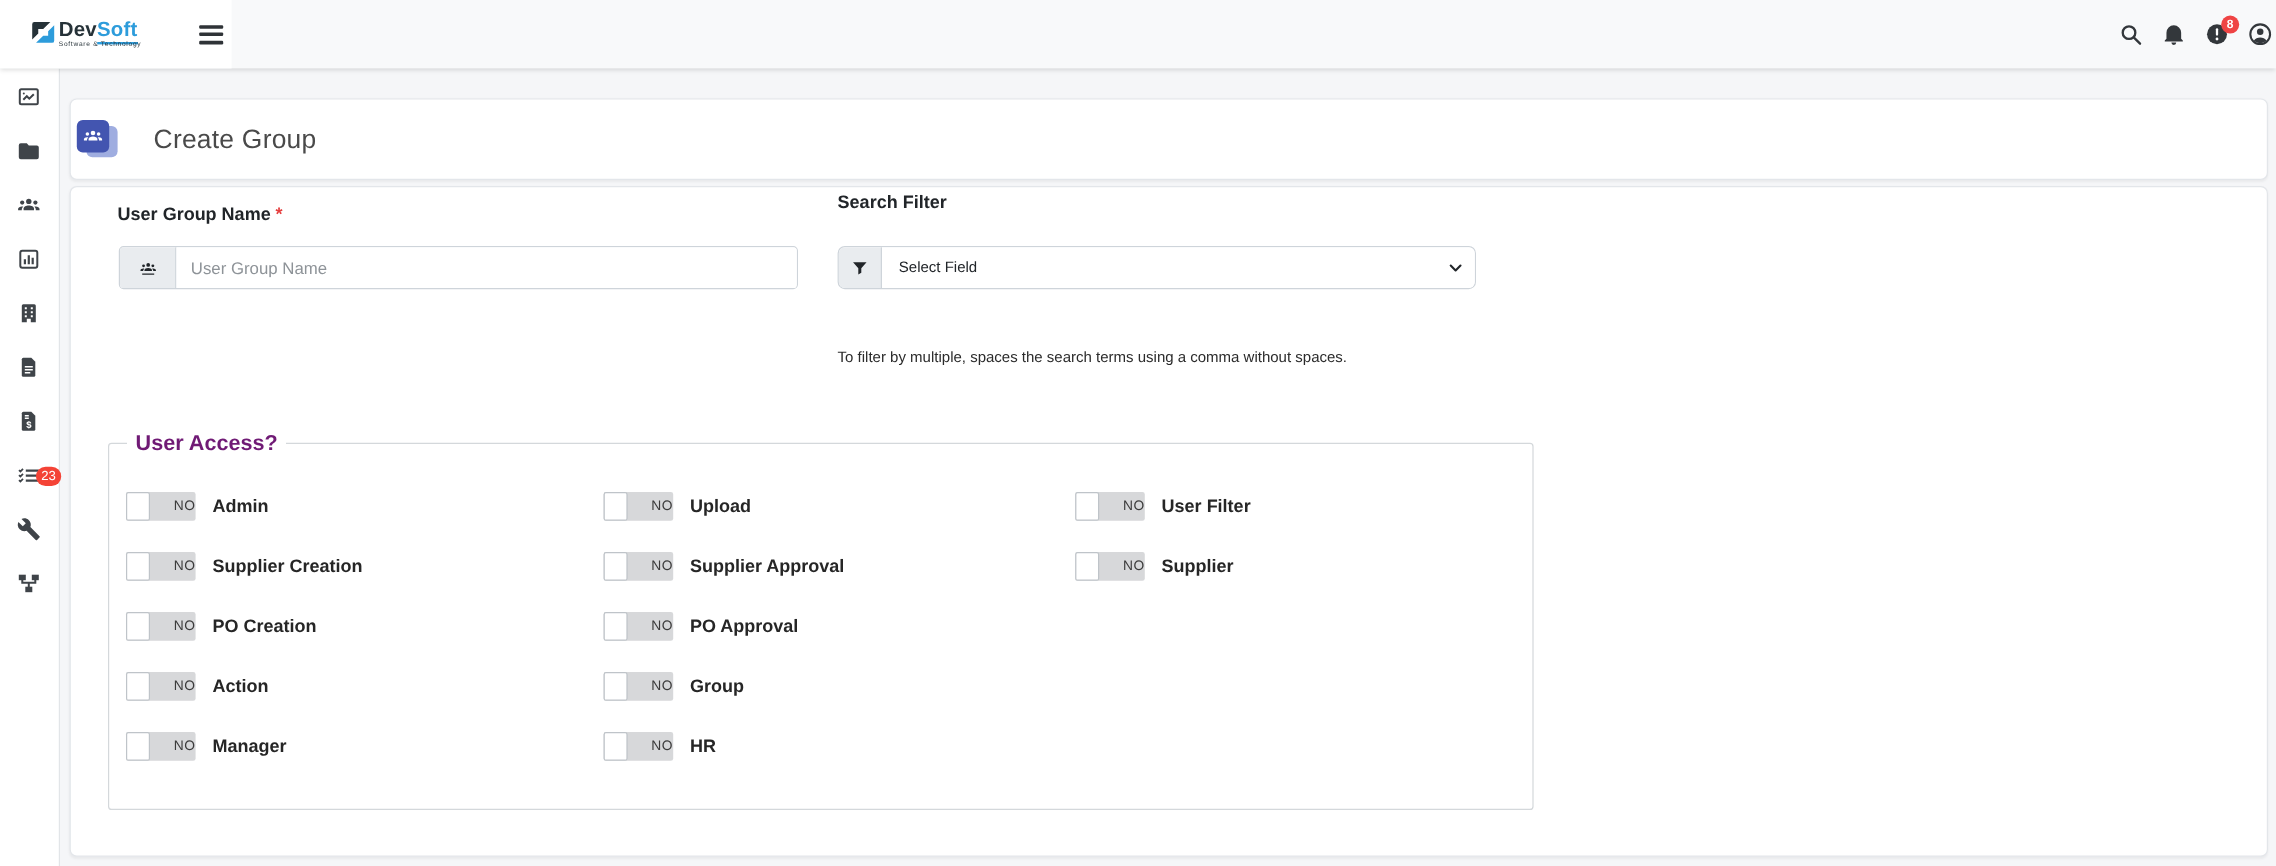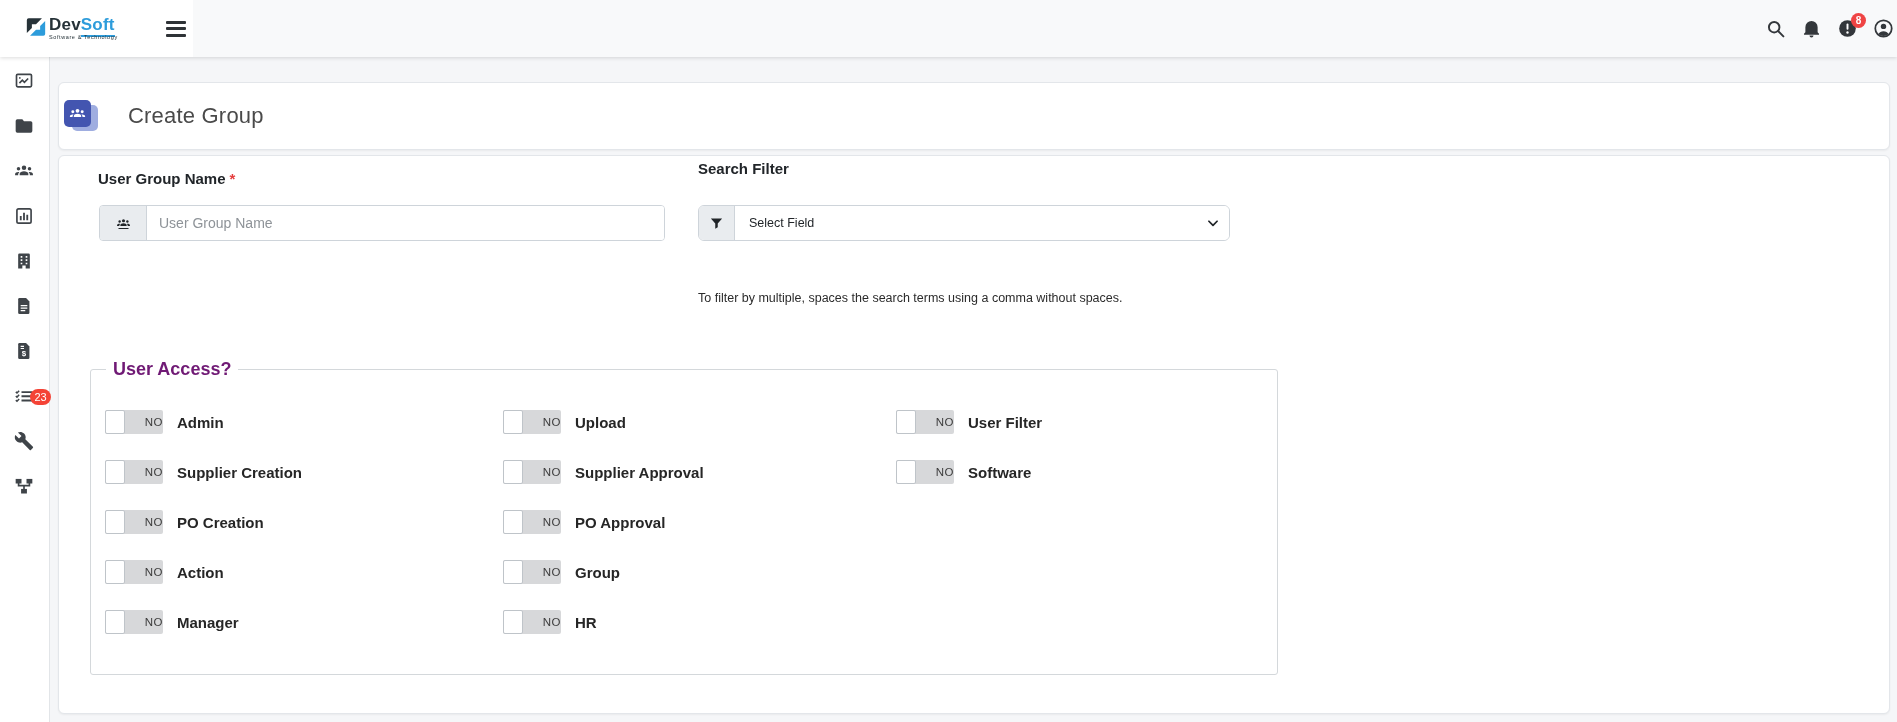--- a/index.html
+++ b/index.html
@@ -352,21 +352,21 @@
       <span class="toggle-knob"></span>
       <span class="toggle-no">NO</span>
     </span>
     <span class="toggle-label">Supplier Approval</span>
   </div>
             <div class="toggle-item">
     <span class="toggle">
       <span class="toggle-knob"></span>
       <span class="toggle-no">NO</span>
     </span>
-    <span class="toggle-label">Software</span>
+    <span class="toggle-label">Supplier</span>
   </div>
           </div>
           <div class="toggle-row">
             <div class="toggle-item">
     <span class="toggle">
       <span class="toggle-knob"></span>
       <span class="toggle-no">NO</span>
     </span>
     <span class="toggle-label">PO Creation</span>
   </div>

